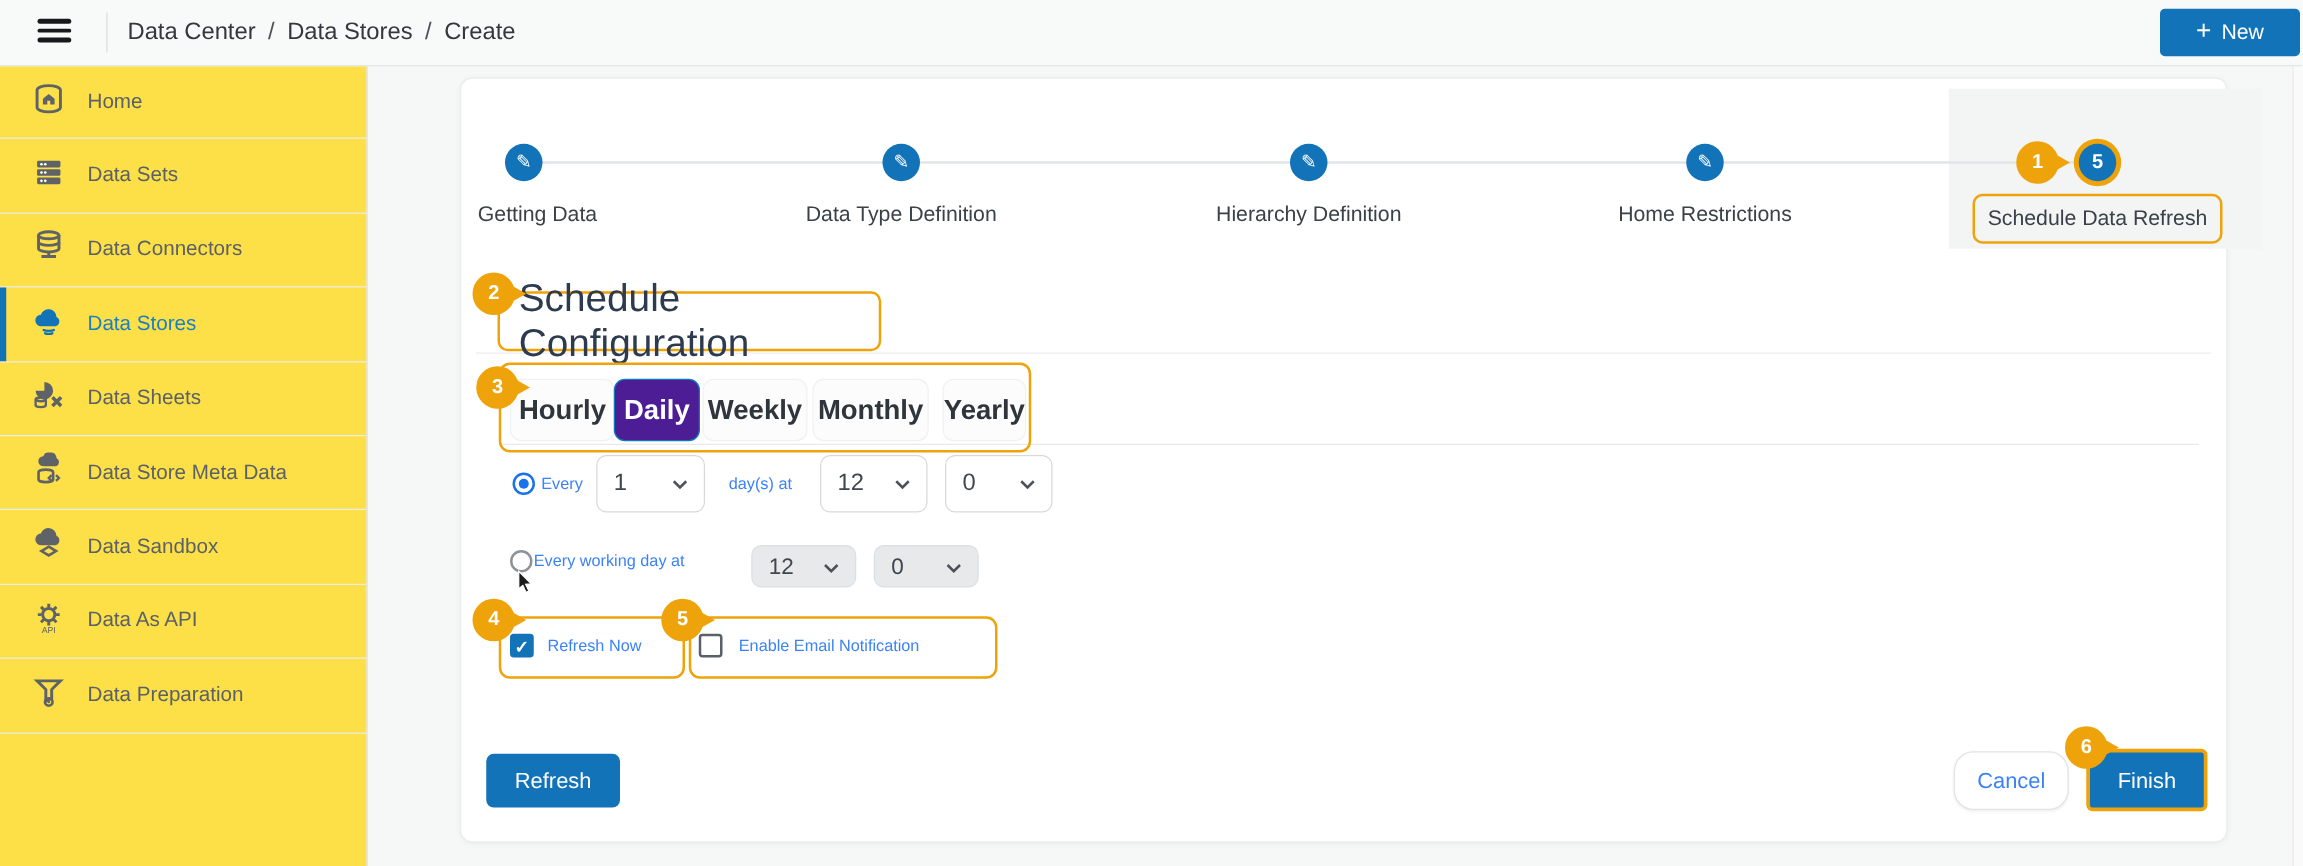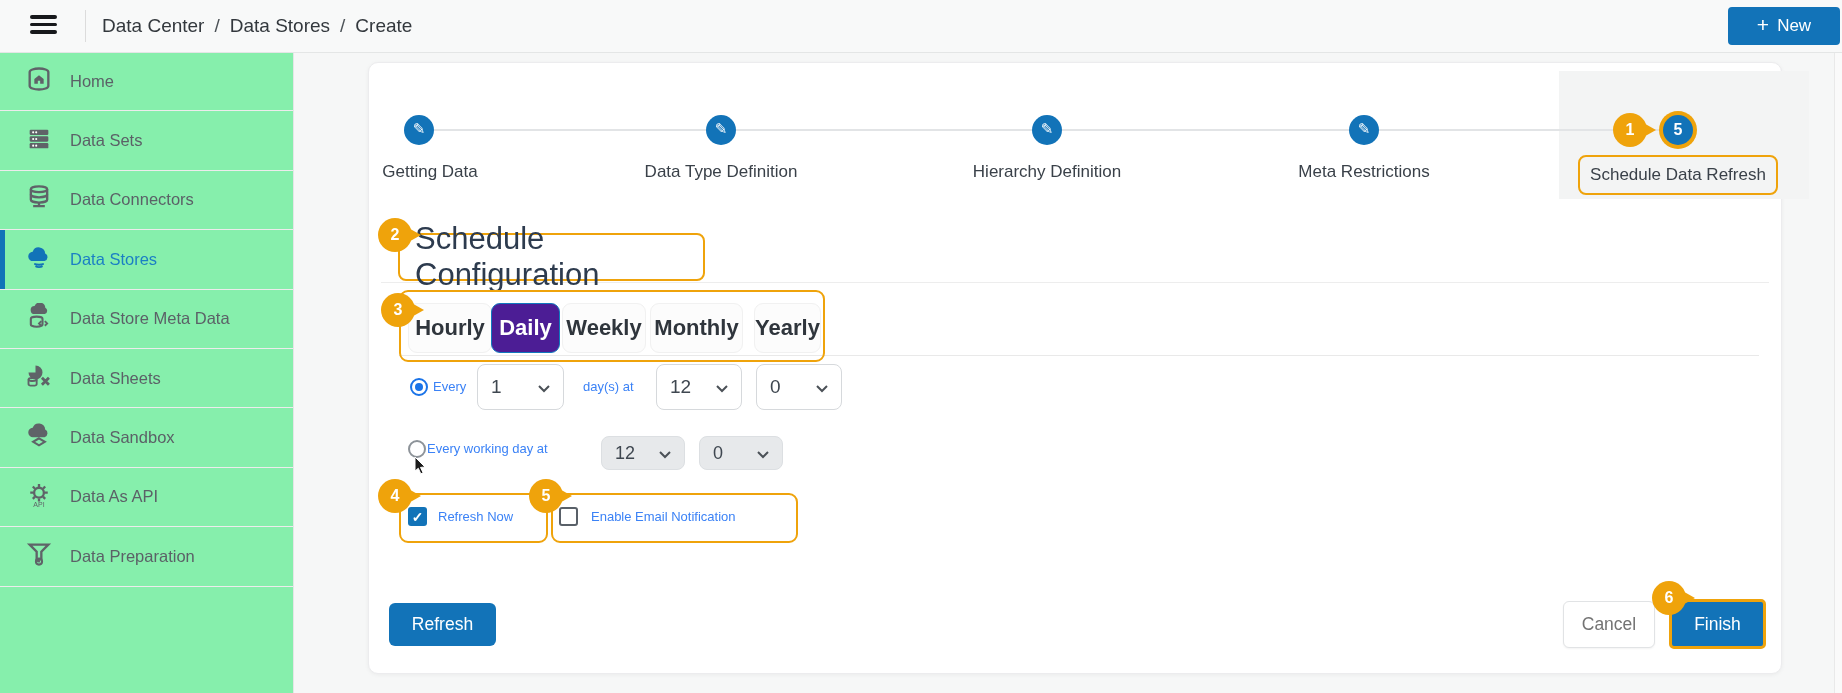--- a/index.html
+++ b/index.html
@@ -10,21 +10,21 @@
   .hamburger{position:absolute;left:30px;top:15px;width:27px;height:22px;cursor:pointer}
   .hamburger span{display:block;height:3.5px;background:#17191c;border-radius:2px;margin-bottom:4.2px}
   .tb-sep{position:absolute;left:85px;top:10px;width:1px;height:32px;background:#dcdcdc}
   .breadcrumb{position:absolute;left:102px;top:0;height:52px;display:flex;align-items:center;gap:10px;font-size:19px;color:#33383d}
   .crumb{cursor:pointer}
   .crumb-sep{color:#4c5257}
   .new-btn{position:absolute;left:1728px;top:7px;width:112px;height:38px;background:#1273b8;border-radius:4px;color:#fff;display:flex;align-items:center;justify-content:center;gap:8px;font-size:17px;cursor:pointer}
   .new-btn .plus{font-size:21px;margin-top:-2px}
 
   
-  .sidebar{position:absolute;left:0;top:52px;width:293px;height:641px;background:#86efac;border-right:1px solid #e4e6e6;z-index:5}
+  .sidebar{position:absolute;left:0;top:52px;width:293px;height:641px;background:#fde047;border-right:1px solid #e4e6e6;z-index:5}
   .side-item{position:relative;height:59.4px;border-bottom:1px solid #ececec;display:flex;align-items:center;padding-left:25px;gap:17px;font-size:16.5px;color:#5b6167;cursor:pointer;box-sizing:border-box}
   .side-item svg{width:28px;height:28px;flex:none}
   .side-item.active{color:#1b7fc4}
   .side-item.active::before{content:"";position:absolute;left:0;top:0;bottom:0;width:5px;background:#1273b8}
 
   .right-strip{position:absolute;left:1834px;top:52px;width:8px;height:641px;background:#fafafa;border-left:1px solid #e9e9e9}
 
   
   .card{position:absolute;left:368px;top:62px;width:1412px;height:610px;background:#fff;border:1px solid #ececee;border-radius:10px;box-shadow:0 1px 4px rgba(0,0,0,.05)}
   .step-panel{position:absolute;left:1190px;top:8px;width:250px;height:128px;background:#f3f4f4}
@@ -61,21 +61,21 @@
   .select{position:absolute;background:#fff;border:1px solid #d6d9dc;border-radius:8px;display:flex;align-items:center;justify-content:space-between;padding:0 13px;font-size:19px;color:#3f4750;cursor:pointer;box-sizing:border-box}
   .select.disabled{background:#e7e9eb;border-color:#dcdfe2;font-size:18px}
   .cursor{position:absolute;left:44px;top:393px;z-index:9}
 
   .checkbox{position:absolute;width:19px;height:19px;border-radius:3px;cursor:pointer;box-sizing:border-box;z-index:8}
   .cb-checked{left:39px;top:444px;background:#1273b8;color:#fff;display:flex;align-items:center;justify-content:center;font-size:14px;font-weight:700}
   .cb-empty{left:190px;top:444px;border:2px solid #596068;background:#fff}
 
   .btn{position:absolute;display:flex;align-items:center;justify-content:center;cursor:pointer;box-sizing:border-box;font-size:17.5px}
   .btn-prev{left:20px;top:540px;width:107px;height:43px;background:#1273b8;color:#fff;border-radius:6px}
-  .btn-cancel{left:1194px;top:538px;width:92px;height:47px;background:#fff;border:1px solid #e1e3e5;border-radius:6px;color:#737373;box-shadow:0 1px 2px rgba(0,0,0,.05)}
+  .btn-cancel{left:1194px;top:538px;width:92px;height:47px;background:#fff;border:1px solid #e1e3e5;border-radius:16px;color:#3b82f6;box-shadow:0 1px 2px rgba(0,0,0,.05)}
   .btn-finish{left:1300px;top:536px;width:97px;height:50px;background:#1273b8;border:3px solid #efa30b;border-radius:5px;color:#fff}
 </style>
 </head>
 <body>
 
 <div id="app">
 
   <div class="topbar">
     <div class="hamburger">
         <span></span>
@@ -133,34 +133,34 @@
     </div>
     <div class="side-item active">
       <span><svg viewBox="0 0 24 24">
             <path d="M7 15.5a4 4 0 0 1-.4-8A5.5 5.5 0 0 1 17.3 9 3.5 3.5 0 0 1 16.8 15.5z" fill="#1273b8"></path>
             <path d="M8.5 18c1 .8 6 .8 7 0M9.5 20.2c.8.6 4.2.6 5 0" stroke="#1273b8" stroke-width="1.6" fill="none" stroke-linecap="round"></path>
           </svg></span>
       <span>Data Stores</span>
     </div>
     <div class="side-item">
       <span><svg viewBox="0 0 24 24">
-            <path d="M6.5 9.5a3.5 3.5 0 0 1-.3-7A4.8 4.8 0 0 1 15.4 4 3 3 0 0 1 15 9.5z" fill="#5f6368" transform="translate(2,0)"></path>
-            <path d="M5 13.5c0-1 2.2-1.8 5-1.8s5 .8 5 1.8v5c0 1-2.2 1.8-5 1.8s-5-.8-5-1.8z" fill="none" stroke="#5f6368" stroke-width="1.8"></path>
-            <path d="M14 14.5l2 2-2 2M11 14.5l-2 2 2 2" stroke="#5f6368" stroke-width="1.6" fill="none" transform="translate(3,1)"></path>
-          </svg></span>
-      <span>Data Store Meta Data</span>
-    </div>
-    <div class="side-item">
-      <span><svg viewBox="0 0 24 24">
             <path d="M9 3a6 6 0 1 1-6 6h6z" fill="#5f6368"></path>
             <path d="M14.5 13.5l6 6M20.5 13.5l-6 6" stroke="#5f6368" stroke-width="2.4"></path>
             <ellipse cx="6.5" cy="15" rx="3.5" ry="1.3" fill="none" stroke="#5f6368" stroke-width="1.6"></ellipse>
             <path d="M3 15v4c0 .7 1.6 1.3 3.5 1.3S10 19.7 10 19v-4" fill="none" stroke="#5f6368" stroke-width="1.6"></path>
           </svg></span>
       <span>Data Sheets</span>
+    </div>
+    <div class="side-item">
+      <span><svg viewBox="0 0 24 24">
+            <path d="M6.5 9.5a3.5 3.5 0 0 1-.3-7A4.8 4.8 0 0 1 15.4 4 3 3 0 0 1 15 9.5z" fill="#5f6368" transform="translate(2,0)"></path>
+            <path d="M5 13.5c0-1 2.2-1.8 5-1.8s5 .8 5 1.8v5c0 1-2.2 1.8-5 1.8s-5-.8-5-1.8z" fill="none" stroke="#5f6368" stroke-width="1.8"></path>
+            <path d="M14 14.5l2 2-2 2M11 14.5l-2 2 2 2" stroke="#5f6368" stroke-width="1.6" fill="none" transform="translate(3,1)"></path>
+          </svg></span>
+      <span>Data Store Meta Data</span>
     </div>
     <div class="side-item">
       <span><svg viewBox="0 0 24 24">
             <path d="M7 13a4 4 0 0 1-.4-8A5.5 5.5 0 0 1 17.3 6.5 3.5 3.5 0 0 1 16.8 13z" fill="#5f6368"></path>
             <path d="M12 11l5 3-5 3-5-3z" fill="none" stroke="#5f6368" stroke-width="1.8" transform="translate(0,3)"></path>
           </svg></span>
       <span>Data Sandbox</span>
     </div>
     <div class="side-item">
       <span><svg viewBox="0 0 24 24">
@@ -202,21 +202,21 @@
     <div class="step" style="left:980px">
       <span class="pencil">✎</span>
     </div>
     <div class="step badge">
       <span>5</span>
     </div>
 
     <div class="step-label" style="left:61px">Getting Data</div>
     <div class="step-label" style="left:352px">Data Type Definition</div>
     <div class="step-label" style="left:678px">Hierarchy Definition</div>
-    <div class="step-label" style="left:995px">Meta Restrictions</div>
+    <div class="step-label" style="left:995px">Home Restrictions</div>
     <div class="step5-label">Schedule Data Refresh</div>
 
     <div class="balloon" style="left:1244px;top:50px">
       <span class="bc">1</span>
     </div>
 
     <div class="heading">Schedule Configuration</div>
     <div class="balloon" style="left:9px;top:155px">
       <span class="bc">2</span>
     </div>

